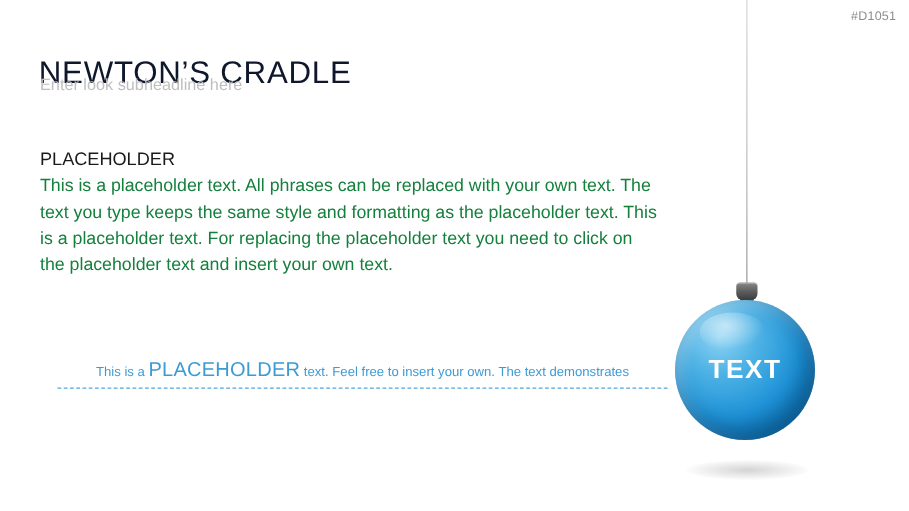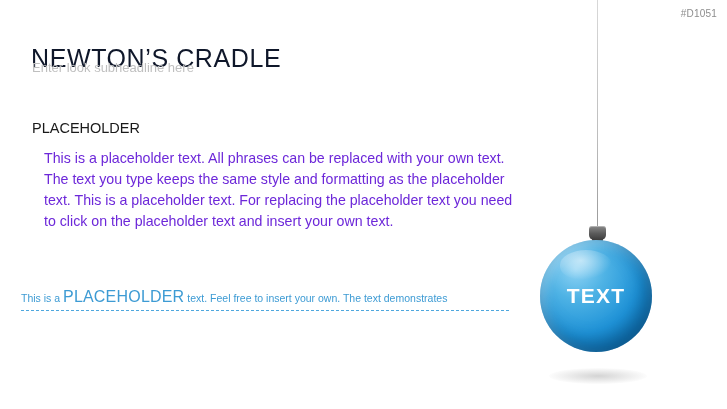--- a/index.html
+++ b/index.html
@@ -59,31 +59,32 @@
   }
   .body-title {
     font-size: 14.5px;
     color: #1a1a1a;
     margin: 0 0 3px 0;
     font-weight: normal;
   }
   .body-text {
     font-size: 14.2px;
     line-height: 21px;
-    color: #6d28d9;
-    margin: 12px;
+    color: #15803d;
+    margin: 0;
   }
   
   .note-block {
     position: absolute;
-    left: 21px;
+    left: 46px;
     top: 289px;
     width: 488px;
     border-bottom: 1px dashed #4ea7de;
     padding-bottom: 4px;
+    text-align: center;
   }
   .note-line {
     font-size: 10.5px;
     line-height: 15px;
     color: #3d9bd4;
   }
   .note-big {
     font-size: 16px;
     color: #3d9bd4;
     letter-spacing: 0.2px;

